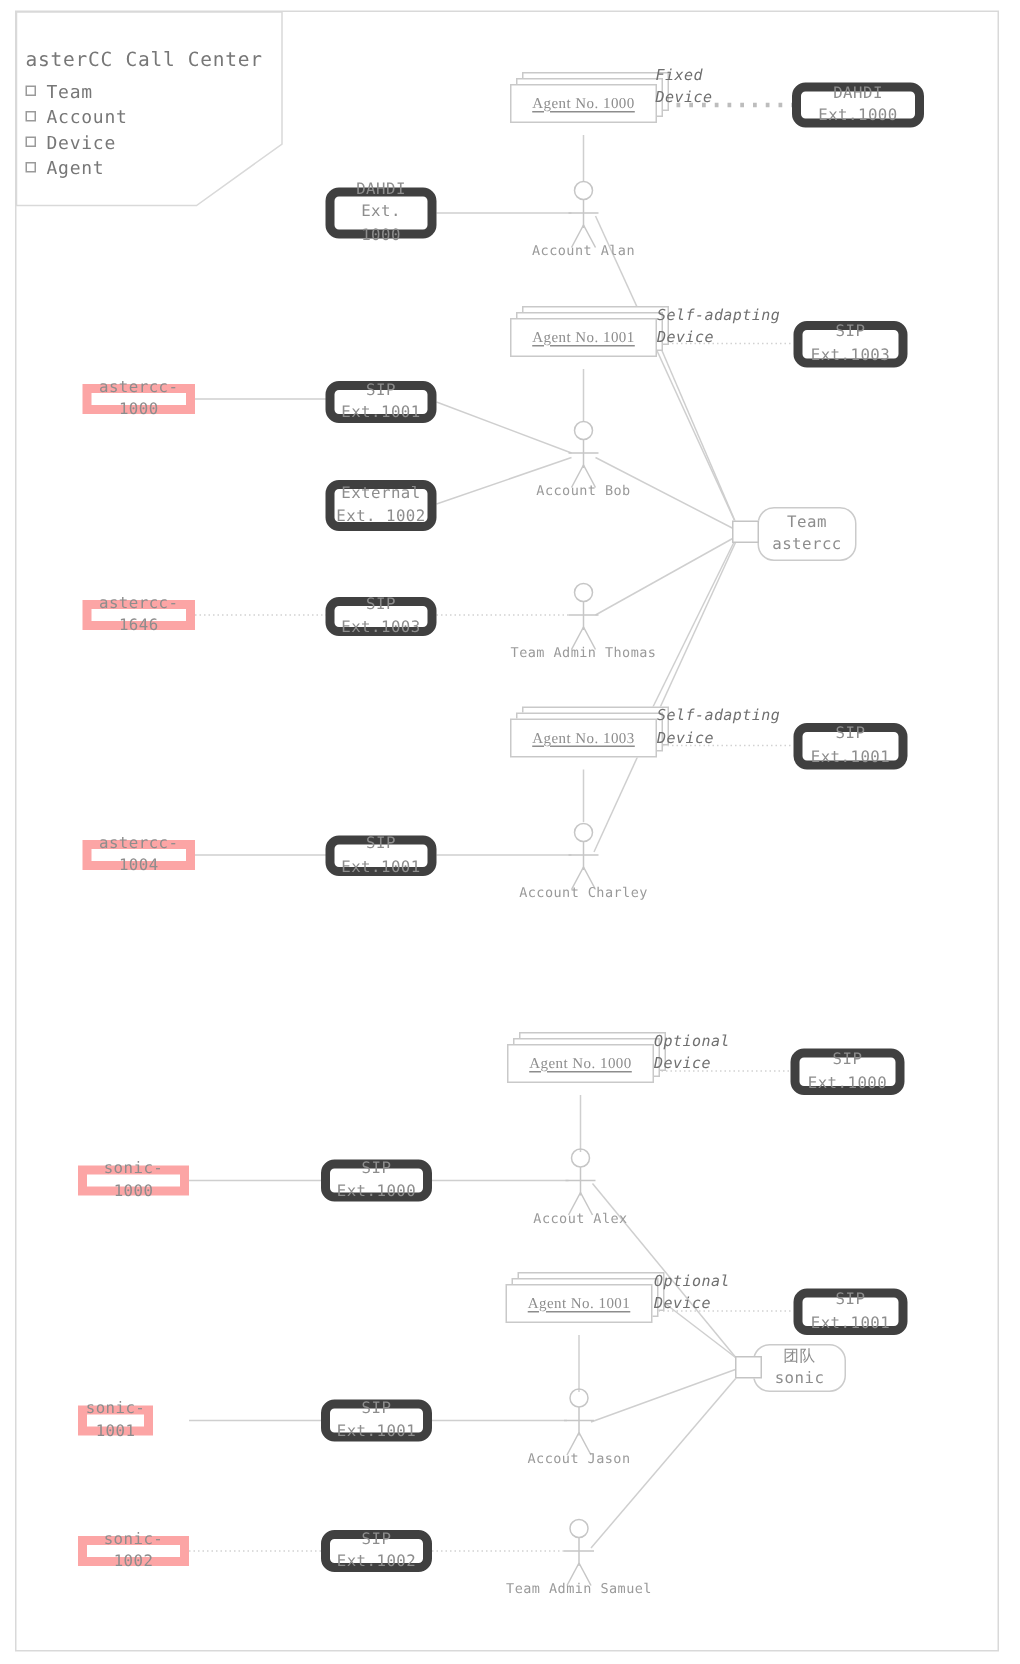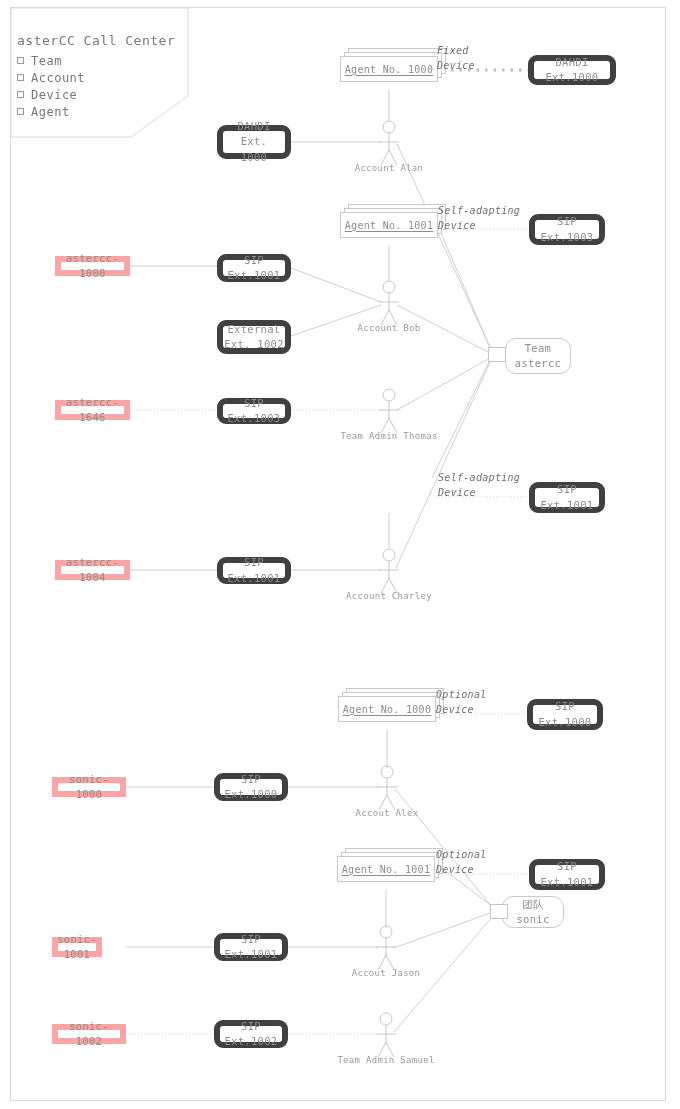--- a/index.html
+++ b/index.html
@@ -111,21 +111,21 @@
     border:1px solid #c9c9c9;
     background:#ffffff;
     box-sizing:border-box;
   }
   .agent .front{
     position:absolute;left:0;top:8px;
     width:98px;height:26px;
     border:1px solid #c9c9c9;
     background:#ffffff;
     box-sizing:border-box;
-    display:flex;align-items:center;justify-content:center;
+    display:flex;align-items:center;justify-content:center;font-family:Liberation Serif, serif;
   }
   .agent .front span{
     font-size:10px;
     letter-spacing:0.3px;
     color:#8d8d8d;
     text-decoration:underline;
     text-underline-offset:2px;
   }
   .actor-label{
     position:absolute;
@@ -291,20 +291,27 @@
   </div>
 
   <div class="agent" style="left:340px;top:204px">
     <div class="back2"></div>
     <div class="back1"></div>
     <div class="front">
       <span>Agent  No. 1001</span>
     </div>
   </div>
 
+  <div class="agent" style="left:340px;top:471px">
+    <div class="back2"></div>
+    <div class="back1"></div>
+    <div class="front">
+      <span>Agent  No. 1003</span>
+    </div>
+  </div>
 
   <div class="agent" style="left:338px;top:688px">
     <div class="back2"></div>
     <div class="back1"></div>
     <div class="front">
       <span>Agent  No. 1000</span>
     </div>
   </div>
 
   <div class="agent" style="left:337px;top:848px">

